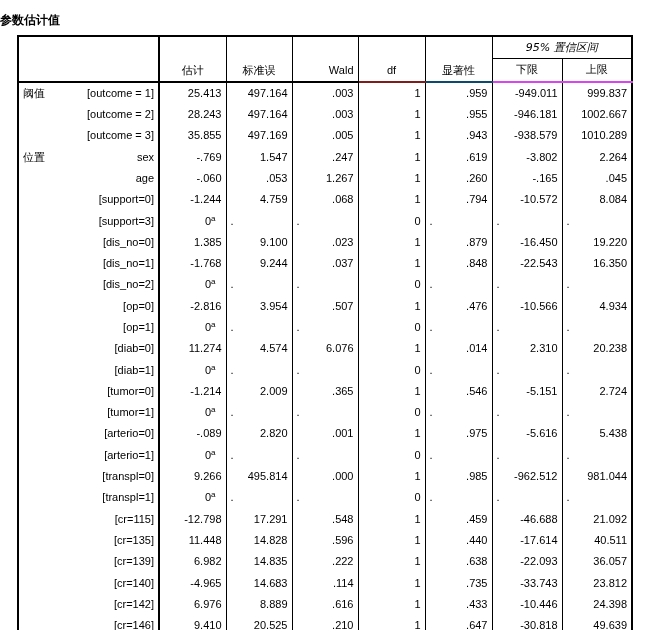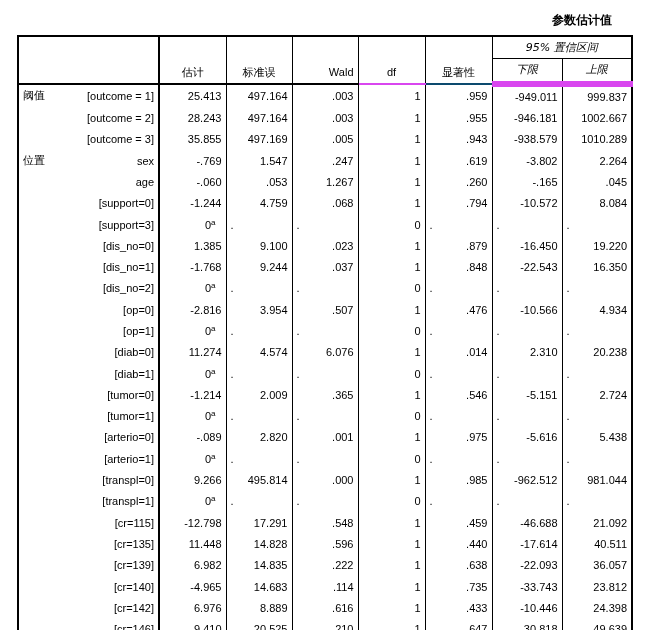--- a/index.html
+++ b/index.html
@@ -14,21 +14,21 @@
       position: relative;
       font-family: "Liberation Sans", "DejaVu Sans", sans-serif;
       font-size: 11px;
       color: #000;
     }
     .title {
       position: absolute;
       left: 0;
       top: 12px;
       width: 612px;
-      text-align: right;
+      text-align: left;
       font-weight: bold;
       font-size: 12px;
       font-family: Liberation Serif, serif;
     }
     table.pe {
       position: absolute;
       left: 17px;
       top: 35px;
       border-collapse: collapse;
       table-layout: fixed;
@@ -46,38 +46,37 @@
       border: 2px solid #000;
     }
     table.pe thead th {
       text-align: center;
       border-left: 1px solid #000;
     }
     table.pe thead tr.h2 th {
       border-top: 1px solid #000;
     }
     table.pe thead tr:last-child th {
-      border-bottom: 6px solid #d946ef;
-      font-style: italic;
+      border-bottom: 2px solid #d946ef;
     }
     table.pe thead th.stub {
       border-left: none;
       border-bottom: 2px solid #000;
     }
     table.pe thead th.first-data {
       border-left: 2px solid #000;
     }
     table.pe thead th.ci-group {
       border-bottom: 1px solid #000;
       font-style: italic;
     }
     td.grp {
       text-align: left;
       padding-left: 8px;
-      font-family: Liberation Mono, monospace;
+      font-family: Liberation Sans, sans-serif;
       font-size: 11px;
     }
     td.lbl {
       text-align: right;
       padding-left: 2px;
     }
     td.num {
       text-align: right;
       padding-right: 14px;
       border-left: 1px solid #000;
@@ -125,21 +124,21 @@
     <col class="col-sig">
     <col class="col-lo">
     <col class="col-hi">
   </colgroup>
   <thead>
     <tr class="h1">
       <th class="stub" colspan="2" rowspan="2"></th>
       <th class="first-data" rowspan="2" style="vertical-align:bottom;border-bottom:2px solid #000;"><span class="hdr-cjk">估计</span></th>
       <th rowspan="2" style="vertical-align:bottom;border-bottom:2px solid #000;"><span class="hdr-cjk">标准误</span></th>
       <th rowspan="2" style="vertical-align:bottom;border-bottom:2px solid #000;text-align:right;">Wald</th>
-      <th rowspan="2" style="vertical-align:bottom;border-bottom:2px solid #d946ef;">df</th>
+      <th rowspan="2" style="vertical-align:bottom;border-bottom:2px solid #7f1d1d;">df</th>
       <th rowspan="2" style="vertical-align:bottom;border-bottom:2px solid #0c4a6e;"><span class="hdr-cjk">显著性</span></th>
       <th class="ci-group" colspan="2"><span class="hdr-cjk">95% 置信区间</span></th>
     </tr>
     <tr class="h2">
       <th><span class="hdr-cjk">下限</span></th>
       <th><span class="hdr-cjk">上限</span></th>
     </tr>
   </thead>
   <tbody id="tbody">
       <tr>

